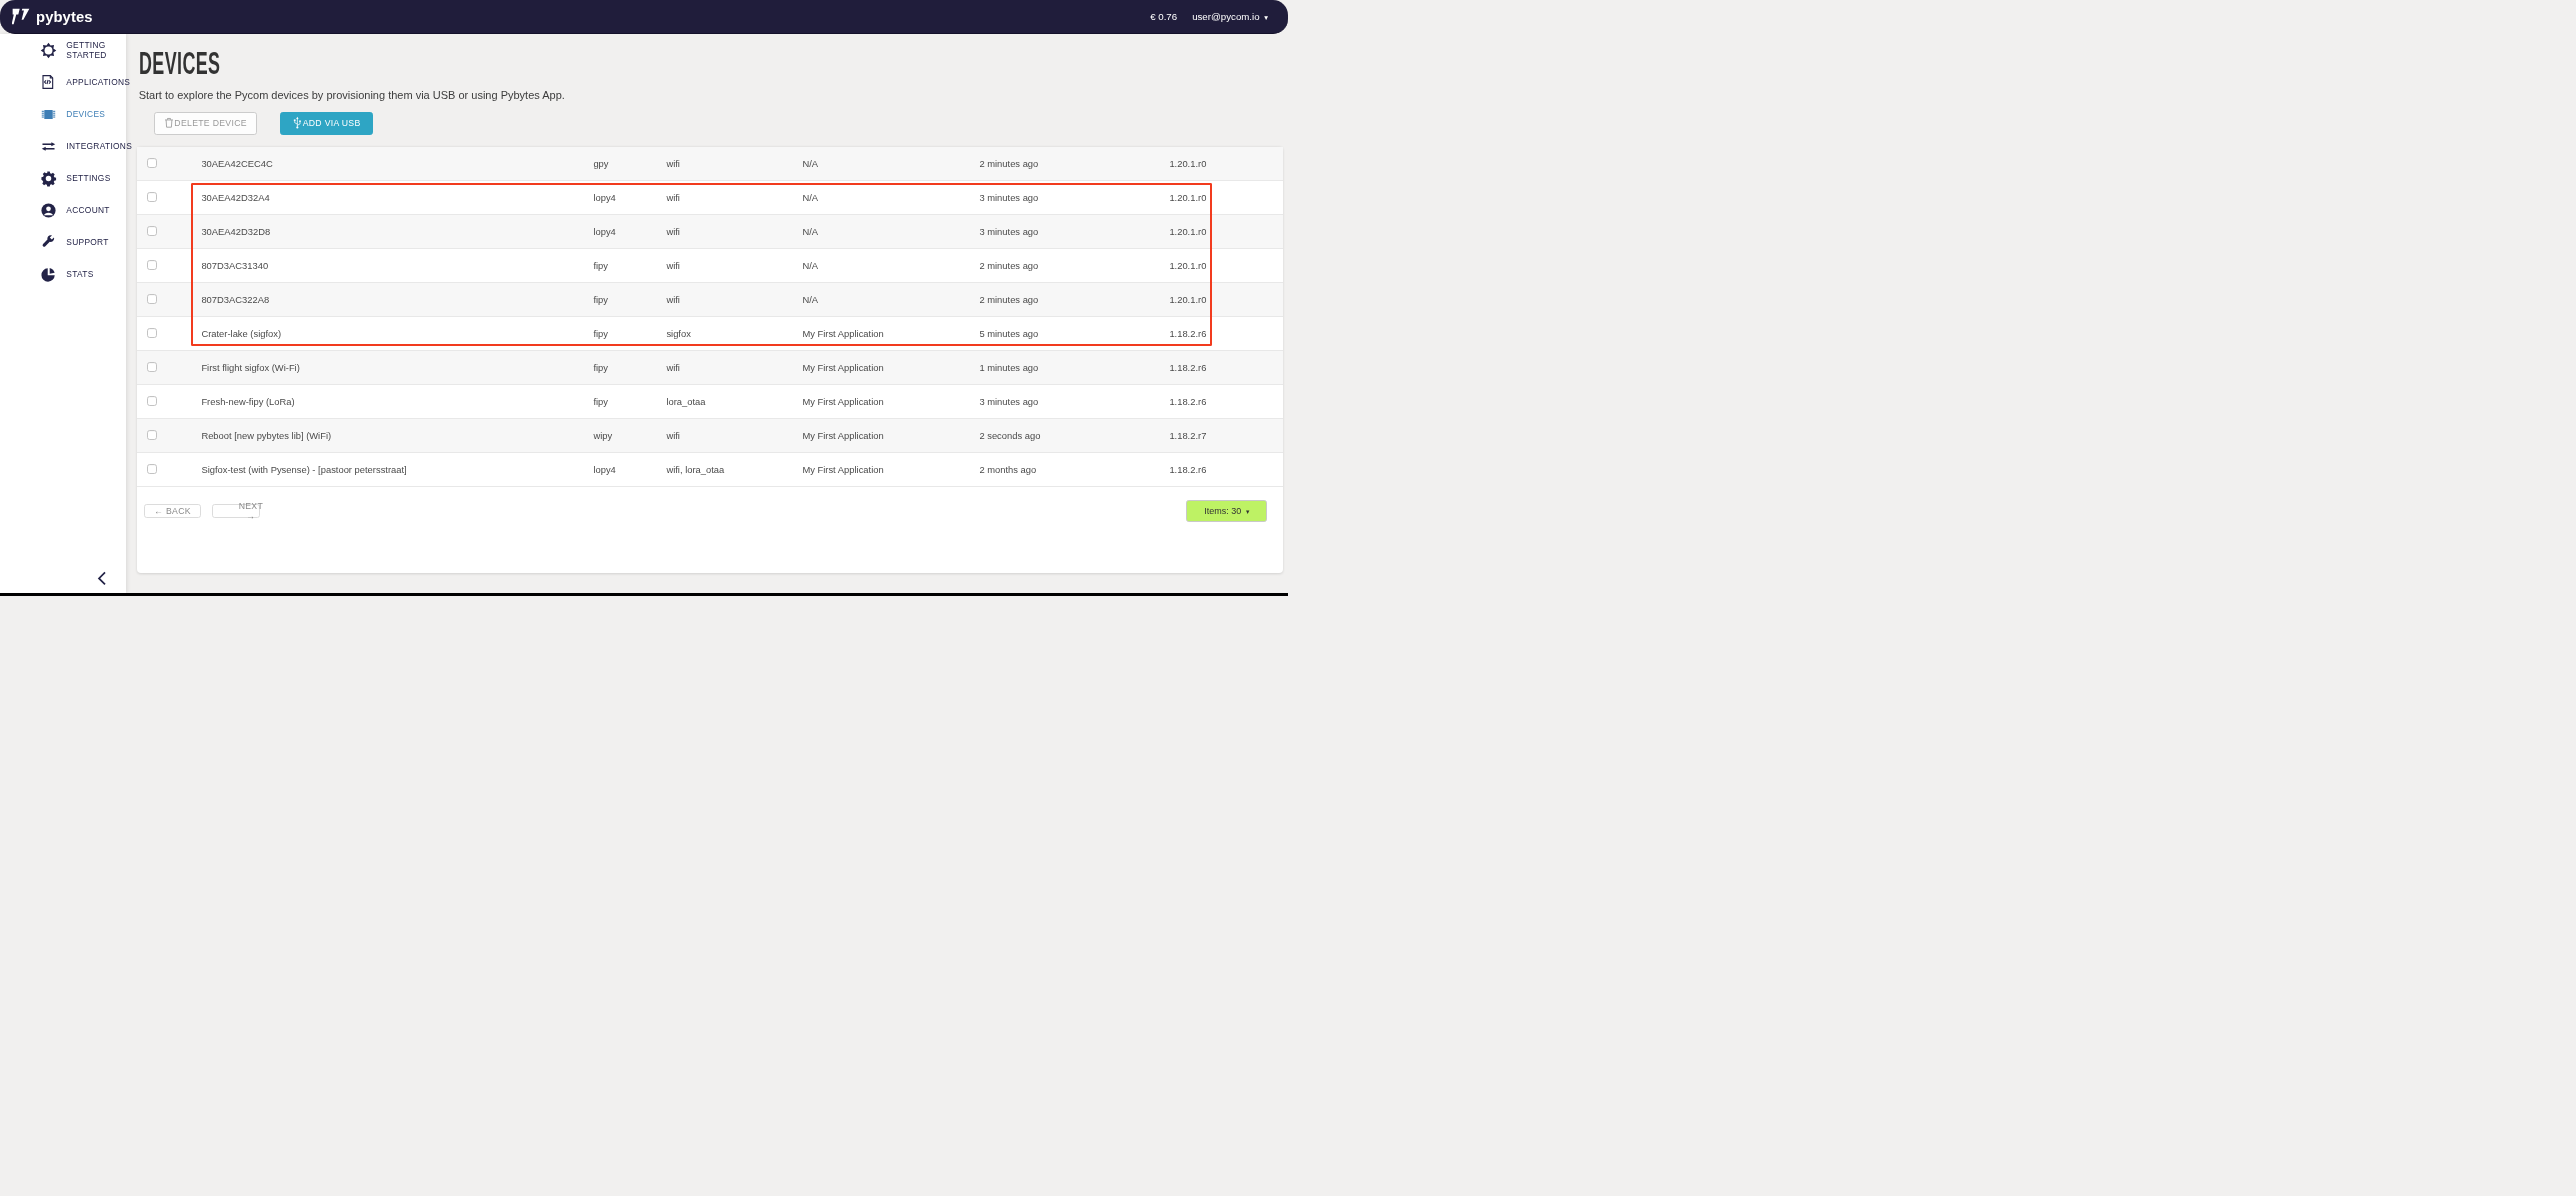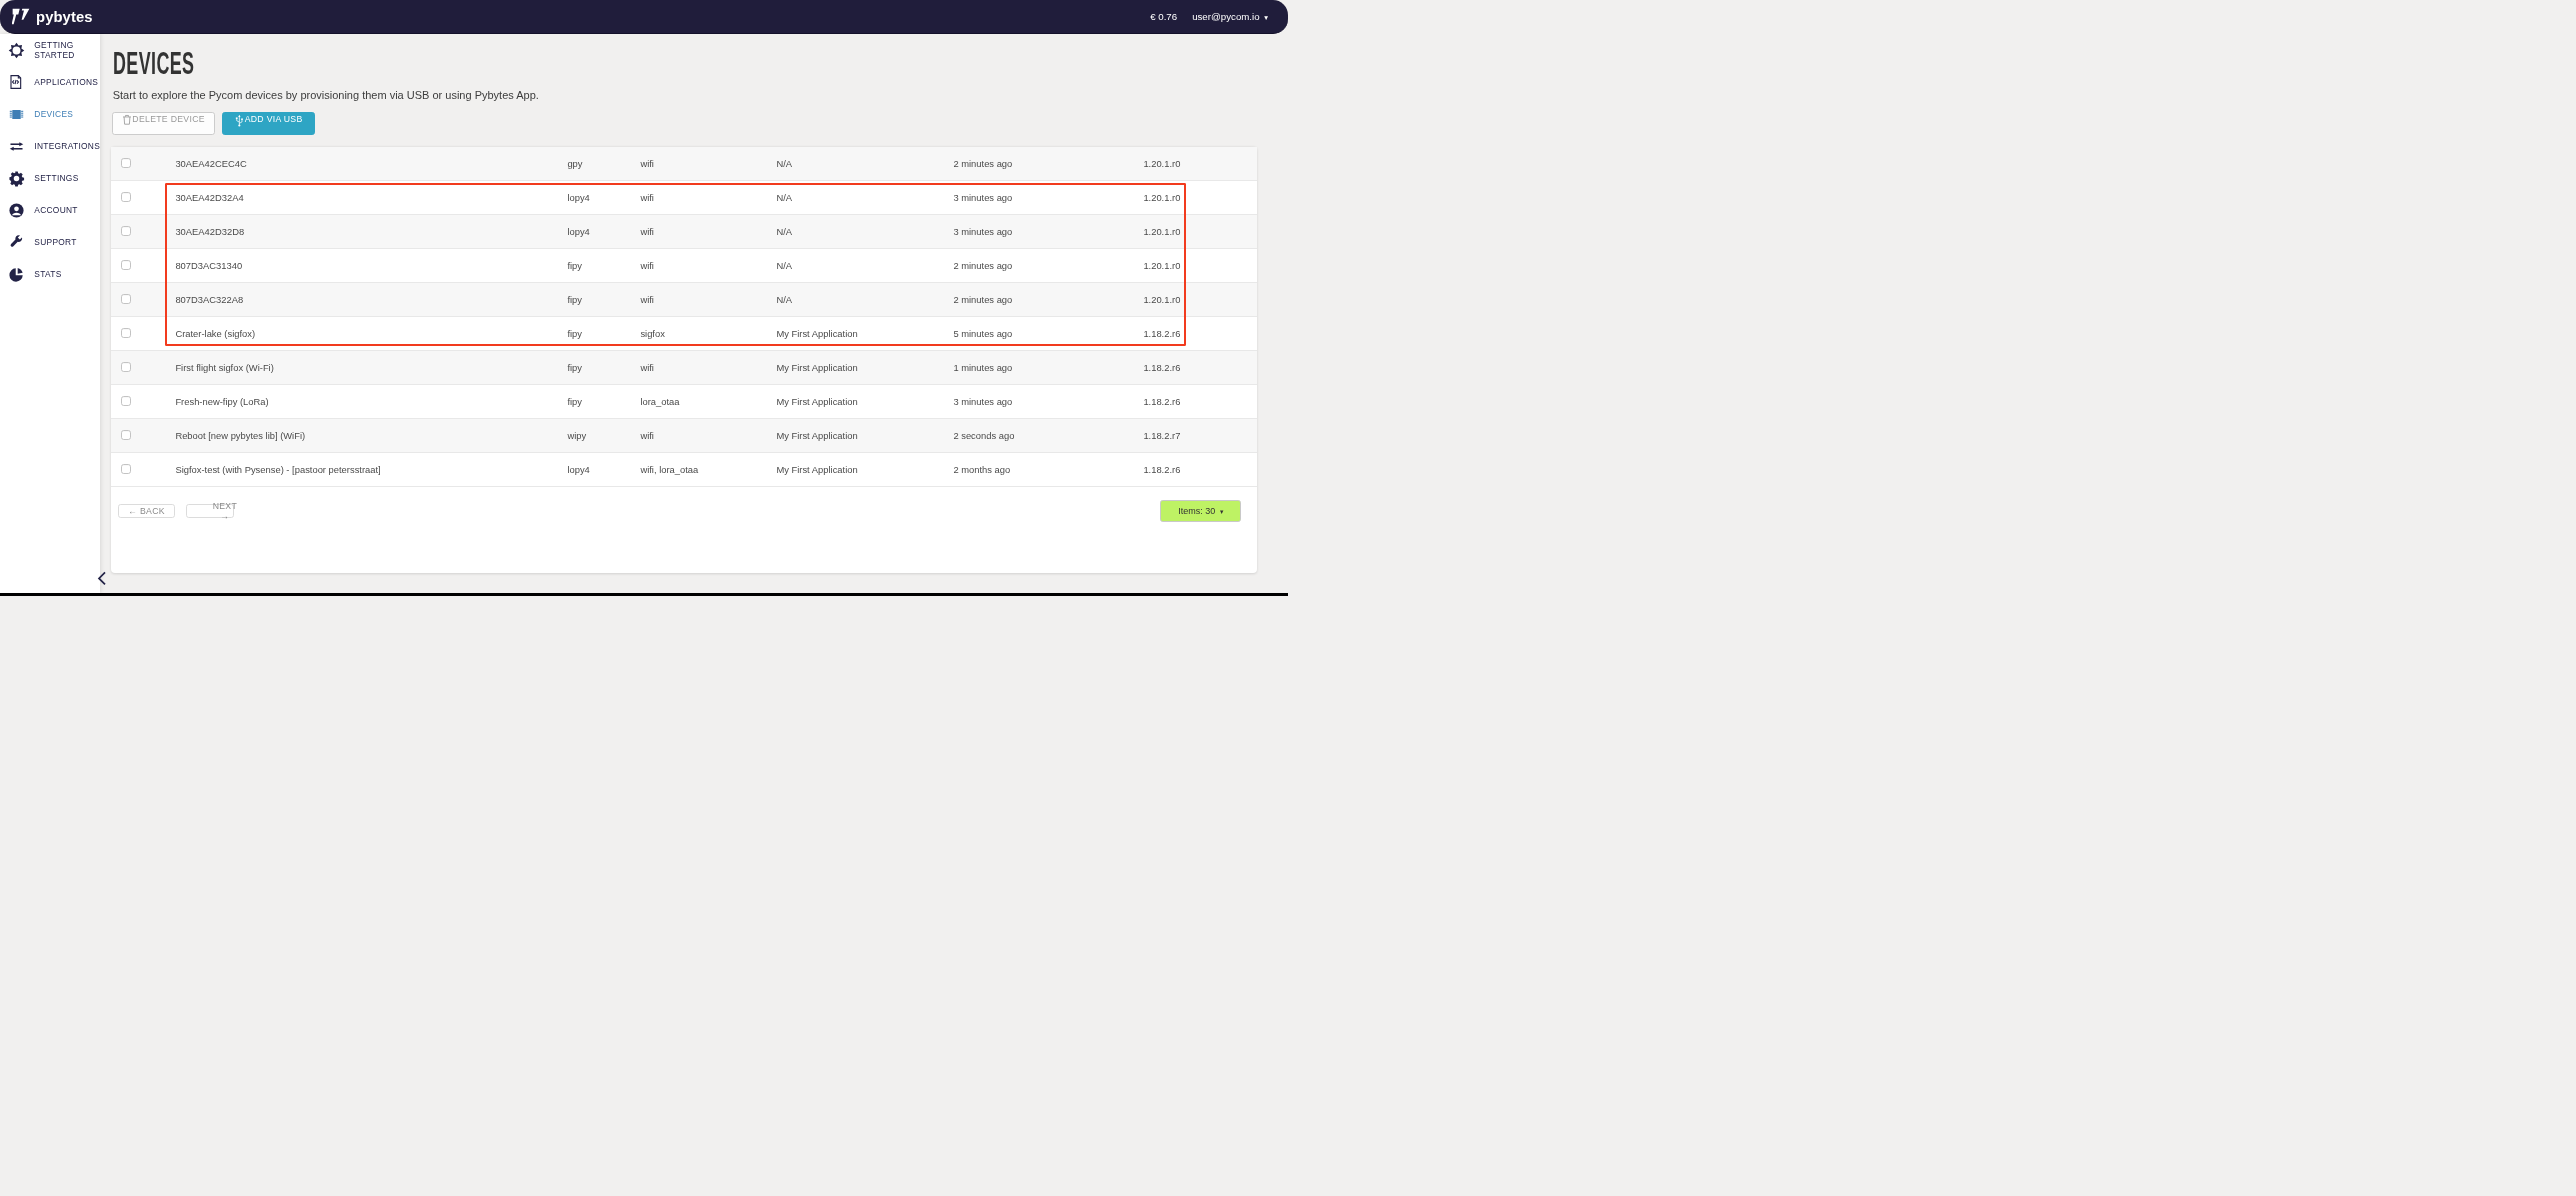--- a/index.html
+++ b/index.html
@@ -24,23 +24,23 @@
   .logo-text { color: #ffffff; font-size: 14.8px; font-weight: bold; letter-spacing: 0.1px; }
   .topbar-balance { margin-left: auto; color: #ffffff; font-size: 9.7px; }
   .user-menu { margin-left: 15px; color: #ffffff; font-size: 9.7px; display: flex; align-items: center; gap: 4.7px; cursor: pointer; }
   .user-caret { font-size: 7.4px; position: relative; top: 0.7px; }
 
   
   .shell { display: flex; height: 559px; }
 
   
   .sidebar {
-    width: 100px; background: #ffffff; position: relative;
+    width: 126px; background: #ffffff; position: relative;
     box-shadow: 1.3px 0 4px rgba(0,0,0,0.10);
-    z-index: 2; flex-shrink: 0;
+    z-index: 2; flex-shrink: 0; padding-left: 32px;
   }
   .nav-item {
     height: 32px; display: flex; align-items: center;
     padding-left: 7.4px; gap: 9.4px; cursor: pointer;
   }
   .nav-item .nav-ico { width: 17.5px; height: 17.5px; display: flex; align-items: center; justify-content: center; flex-shrink: 0; }
   .nav-label { font-size: 8.4px; color: #232347; letter-spacing: 0.3px; font-weight: normal; }
   .nav-item.active .nav-label { color: #3e7eb5; }
   .collapse-btn {
     position: absolute; bottom: 5.4px; left: 93px;
@@ -52,23 +52,23 @@
   .content { flex: 1; padding: 6.7px 12.8px 0 11.4px; background: #f1f0ef; }
   .page-title { margin: 5.4px 0 0 1.3px; height: 38px; }
   .page-title .cond {
     display: inline-block; font-size: 32px; font-weight: bold; color: #333333;
     transform: scaleX(0.56); transform-origin: left top; letter-spacing: 0.7px;
     line-height: 35px; white-space: nowrap;
   }
   .page-subtitle { margin: 5.4px 0 0 1.3px; font-size: 11px; color: #3c3c3c; line-height: 13.4px; }
   .toolbar { margin: 8.7px 0 0 0.7px; display: flex; gap: 6.7px; height: 23px; }
   .btn {
-    display: inline-flex; align-items: flex-start; justify-content: center; 
+    display: inline-flex; align-items: center; justify-content: center; 
     border-radius: 2.7px; font-size: 8.7px; letter-spacing: 0.3px; cursor: pointer;
-    border: 0.7px solid transparent; height: 23px;
+    border: 0.7px solid transparent; height: 23px; margin-left: 16px;
   }
   .btn-delete { width: 103px; background: #fdfdfd; border-color: #cccccc; color: #999999; }
   .btn-add { width: 93px; background: #2ea5c4; border-color: #2ea5c4; color: #ffffff; }
 
   
   .card {
     margin-top: 12px; width: 1146px; height: 426px;
     background: #ffffff; border-radius: 4px;
     box-shadow: 0 0.7px 2.7px rgba(0,0,0,0.13);
     position: relative;

